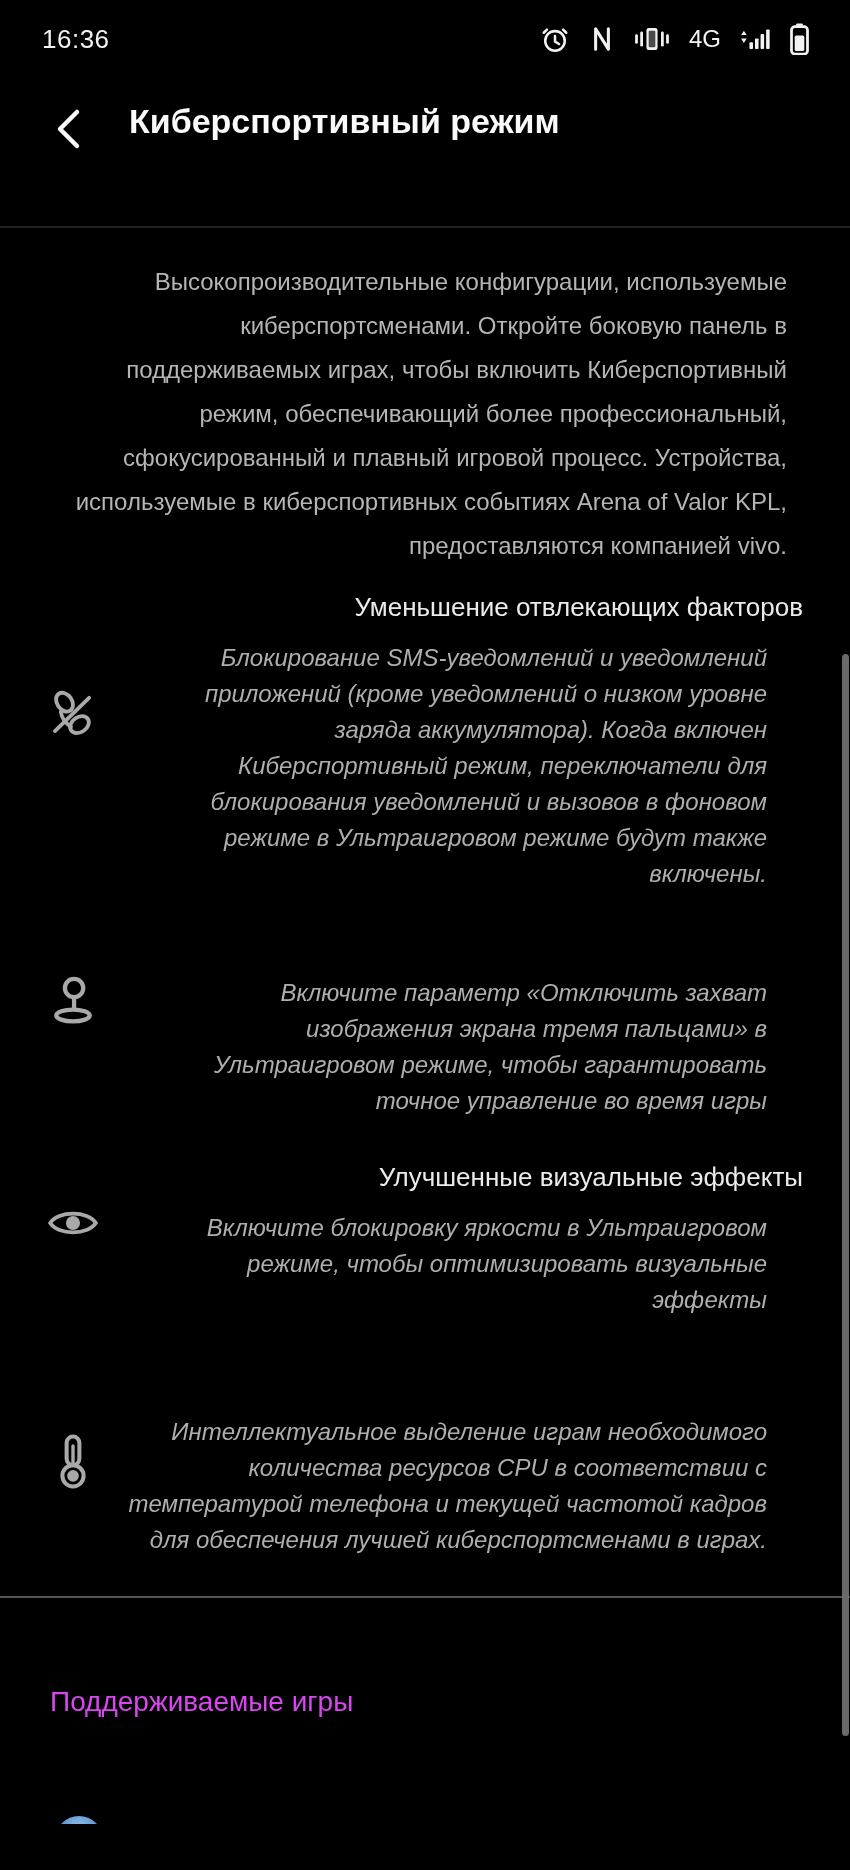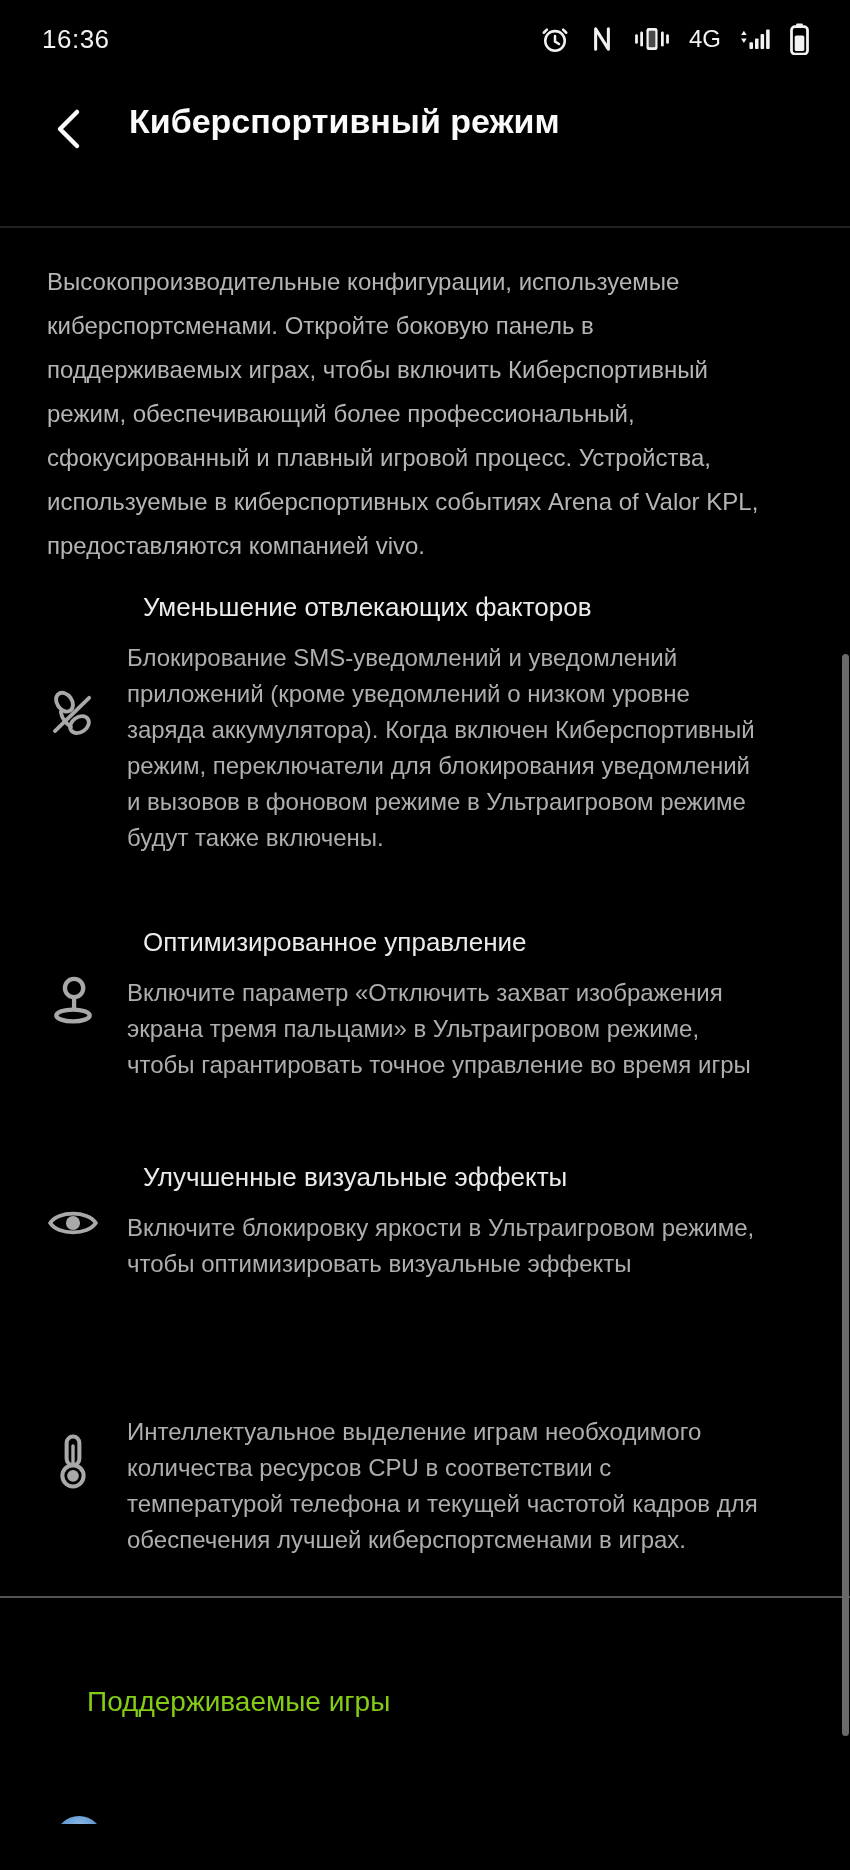--- a/index.html
+++ b/index.html
@@ -1,43 +1,43 @@
 <!DOCTYPE html>
 <html><head>
 <meta charset="utf-8">
 <style>
   html,body{margin:0;padding:0;background:#000;}
   #screen{
     position:relative;width:850px;height:1824px;background:#000;overflow:hidden;
-    font-family:"Liberation Sans","DejaVu Sans",sans-serif;color:#b5b5b5;
+    font-family:"Liberation Sans","DejaVu Sans",sans-serif;color:#b5b5b5;text-align:right;
   }
   
   .statusbar{position:absolute;left:0;top:14px;width:850px;height:48px;}
   .time{position:absolute;left:42px;top:10px;font-size:26px;font-weight:500;color:#f2f2f2;letter-spacing:0.5px;}
   .sb-icons{position:absolute;right:40px;top:8px;display:flex;align-items:center;gap:19px;height:34px;}
   .sb-icons svg{display:block;}
   .net-label{font-size:24px;color:#f2f2f2;font-weight:500;}
   
   .header{position:absolute;left:0;top:96px;width:850px;height:70px;}
   .back-btn{position:absolute;left:48px;top:10px;width:40px;height:48px;background:none;border:none;padding:0;cursor:pointer;}
   .page-title{position:absolute;left:105px;top:6px;font-size:34px;font-weight:700;color:#fafafa;white-space:nowrap;margin-left:24px;}
   .divider-top{position:absolute;left:0;top:226px;width:850px;height:2px;background:#212121;}
   .divider-bottom{position:absolute;left:0;top:1596px;width:850px;height:2px;background:#545454;}
   
   .description{position:absolute;left:47px;top:260px;width:740px;font-size:24px;line-height:44px;color:#b5b5b5;}
   
   .sec-title{position:absolute;left:143px;width:660px;font-size:26px;color:#ebebeb;white-space:nowrap;}
-  .sec-body{position:absolute;left:127px;width:640px;font-size:24px;line-height:36px;color:#aeaeae;}
+  .sec-body{position:absolute;left:127px;width:640px;font-size:24px;line-height:36px;color:#aeaeae;font-style:italic;}
   .sec-icon{position:absolute;}
   .t1{top:592px}.b1{top:640px}.i1{left:46px;top:684px}
   .t2{top:927px}.b2{top:975px}.i2{left:46px;top:974px}
   .t3{top:1162px}.b3{top:1210px}.i3{left:47px;top:1203px}
   .t4{top:1369px}.b4{top:1414px}.i4{left:56px;top:1433px}
   
-  .games-heading{position:absolute;left:50px;top:1686px;font-size:28px;color:#84cc16;margin-left:37px;}
+  .games-heading{position:absolute;left:50px;top:1686px;font-size:28px;color:#d946ef;}
   .game-row{position:absolute;left:0;top:1810px;width:850px;height:60px;cursor:pointer;}
   .game-icon{
     position:absolute;left:55px;top:6px;width:48px;height:48px;border-radius:50%;
     background:radial-gradient(circle at 50% 28%,#9cc4ea 0%,#5b93cf 45%,#1d5696 100%);
   }
   .helmet{position:absolute;left:12px;top:14px;width:24px;height:20px;border-radius:10px 10px 6px 6px;background:#2b2f36;}
   .visor{position:absolute;left:3px;top:9px;width:18px;height:6px;border-radius:3px;background:#555b63;}
   .game-name{position:absolute;left:177px;top:22px;font-size:25px;font-weight:700;letter-spacing:1px;color:#efefef;white-space:nowrap;}
   .bottom-cover{position:absolute;left:0;top:1841px;width:850px;height:29px;background:#000;}
   .home-indicator{position:absolute;left:347px;top:1850px;width:154px;height:8px;border-radius:4px;background:#f2f2f2;cursor:grab;}
@@ -119,21 +119,20 @@
   <div class="sec-title t1">Уменьшение отвлекающих факторов</div>
   <div class="sec-body b1">Блокирование SMS-уведомлений и уведомлений приложений (кроме уведомлений о низком уровне заряда аккумулятора). Когда включен Киберспортивный режим, переключатели для блокирования уведомлений и вызовов в фоновом режиме в Ультраигровом режиме будут также включены.</div>
 
   <span class="sec-icon i2">
     <svg width="54" height="56" viewBox="0 0 50 52" fill="none" stroke="#a9a9a9" stroke-width="4" stroke-linecap="round">
       <circle cx="26" cy="13" r="8.5"></circle>
       <path d="M26 21.5 V31"></path>
       <ellipse cx="25" cy="38.5" rx="15.5" ry="5.5"></ellipse>
     </svg>
   </span>
-  <div class="sec-title t2">Оптимизированное управление</div>
   <div class="sec-body b2">Включите параметр «Отключить захват изображения экрана тремя пальцами» в Ультраигровом режиме, чтобы гарантировать точное управление во время игры</div>
 
   <span class="sec-icon i3">
     <svg width="52" height="40" viewBox="0 0 48 36" fill="none" stroke="#a9a9a9" stroke-width="3.6">
       <path d="M3 18 C10 6.5 38 6.5 45 18 C38 29.5 10 29.5 3 18 Z"></path>
       <circle cx="24" cy="18" r="6.5" fill="#a9a9a9" stroke="none"></circle>
     </svg>
   </span>
   <div class="sec-title t3">Улучшенные визуальные эффекты</div>
   <div class="sec-body b3">Включите блокировку яркости в Ультраигровом режиме, чтобы оптимизировать визуальные эффекты</div>

